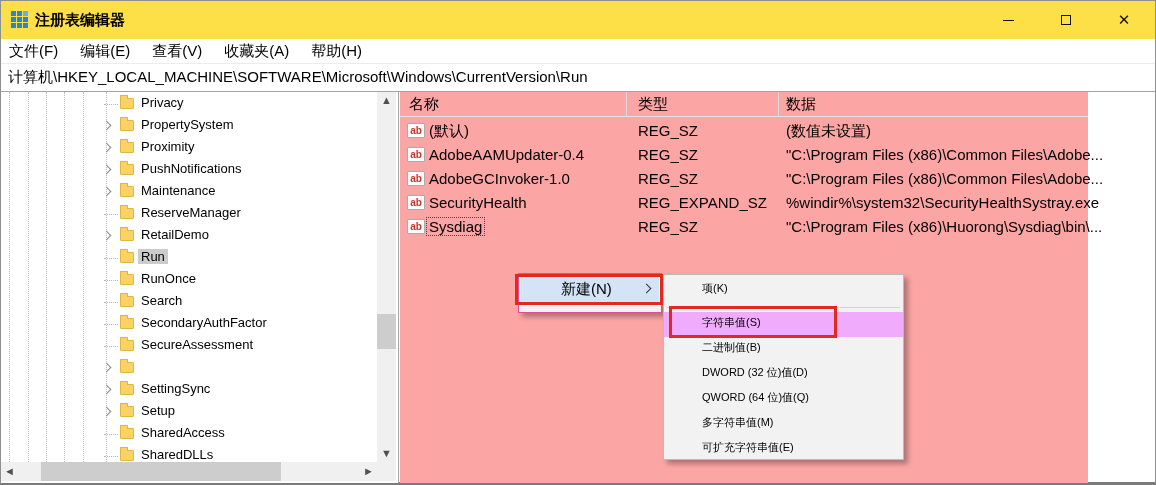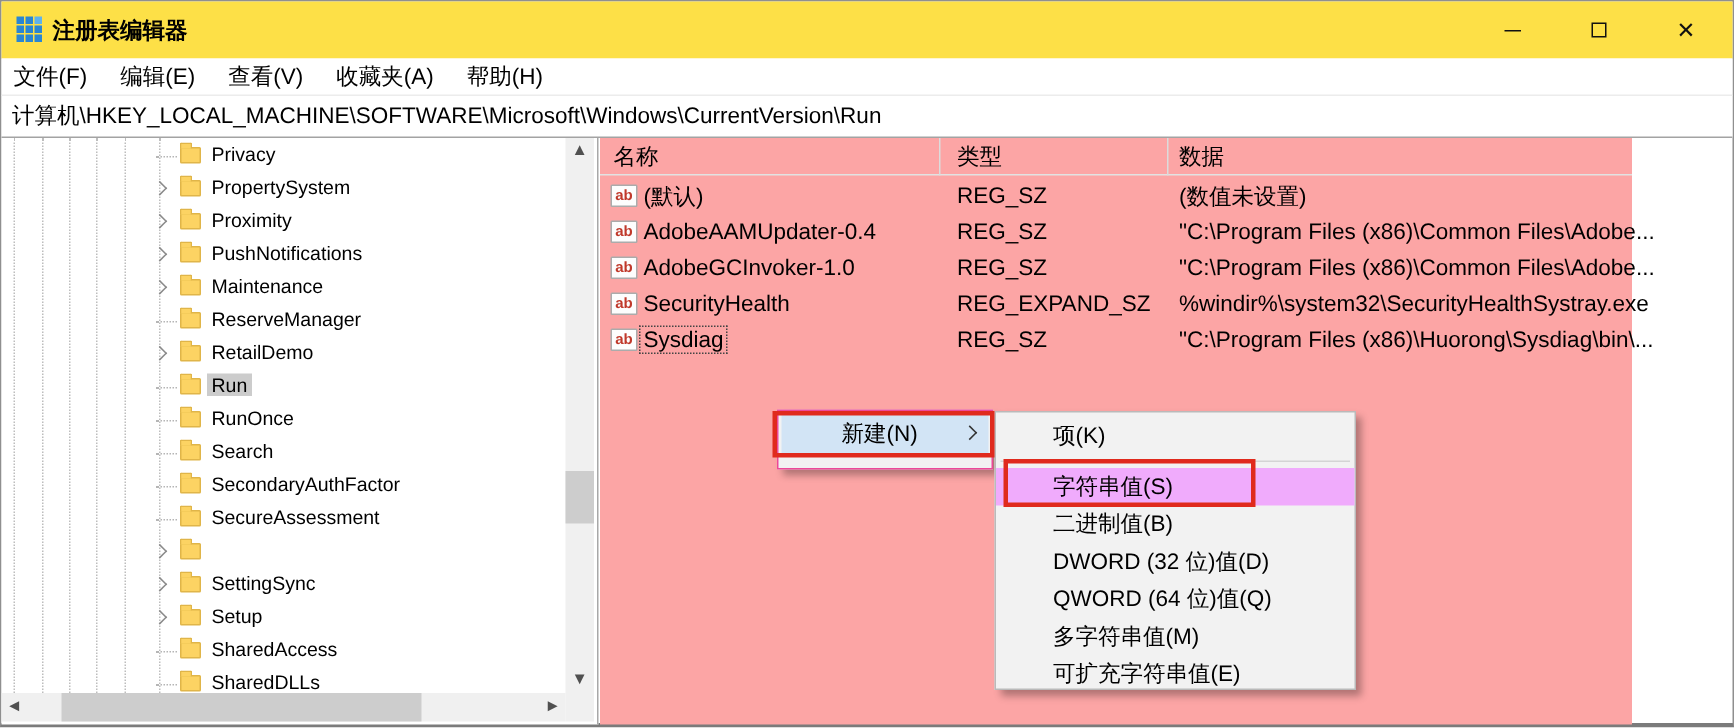--- a/index.html
+++ b/index.html
@@ -86,21 +86,21 @@
               box-shadow:4px 4px 5px rgba(0,0,0,0.30); z-index:40; padding:2px; }
   .ctx-item { position:relative; height:26px; background:#d2e4f5; }
   .ctx-item .label { position:absolute; left:40px; top:4px; font-size:15px; }
   .ctx-item .sub-arrow { position:absolute; right:9px; top:9px; width:7px; height:7px;
               border-top:1.6px solid #333; border-right:1.6px solid #333; transform:rotate(45deg); }
 
   .sub-menu { position:absolute; left:662px; top:273px; width:241px; height:186px;
               background:#f2f2f2; border:1px solid #bababa;
               box-shadow:4px 4px 5px rgba(0,0,0,0.30); z-index:41; padding-top:3px; }
   .sub-item { position:relative; height:25px; }
-  .sub-item .label { position:absolute; left:38px; top:3px; font-size:15px; white-space:nowrap; }
+  .sub-item .label { position:absolute; left:38px; top:3px; font-size:11px; white-space:nowrap; }
   .sub-item.highlighted { background:#f0abfc; }
   .menu-sep { height:9px; position:relative; }
   .menu-sep:after { content:""; position:absolute; left:3px; right:3px; top:4px;
                     border-top:1px solid #d4d4d4; }
 
   
   .anno { position:absolute; border:3px solid #e02a1d; z-index:90; pointer-events:none; }
   .anno1 { left:514px; top:273px; width:148px; height:31px; }
   .anno2 { left:668px; top:305px; width:168px; height:32px; }
 </style>

